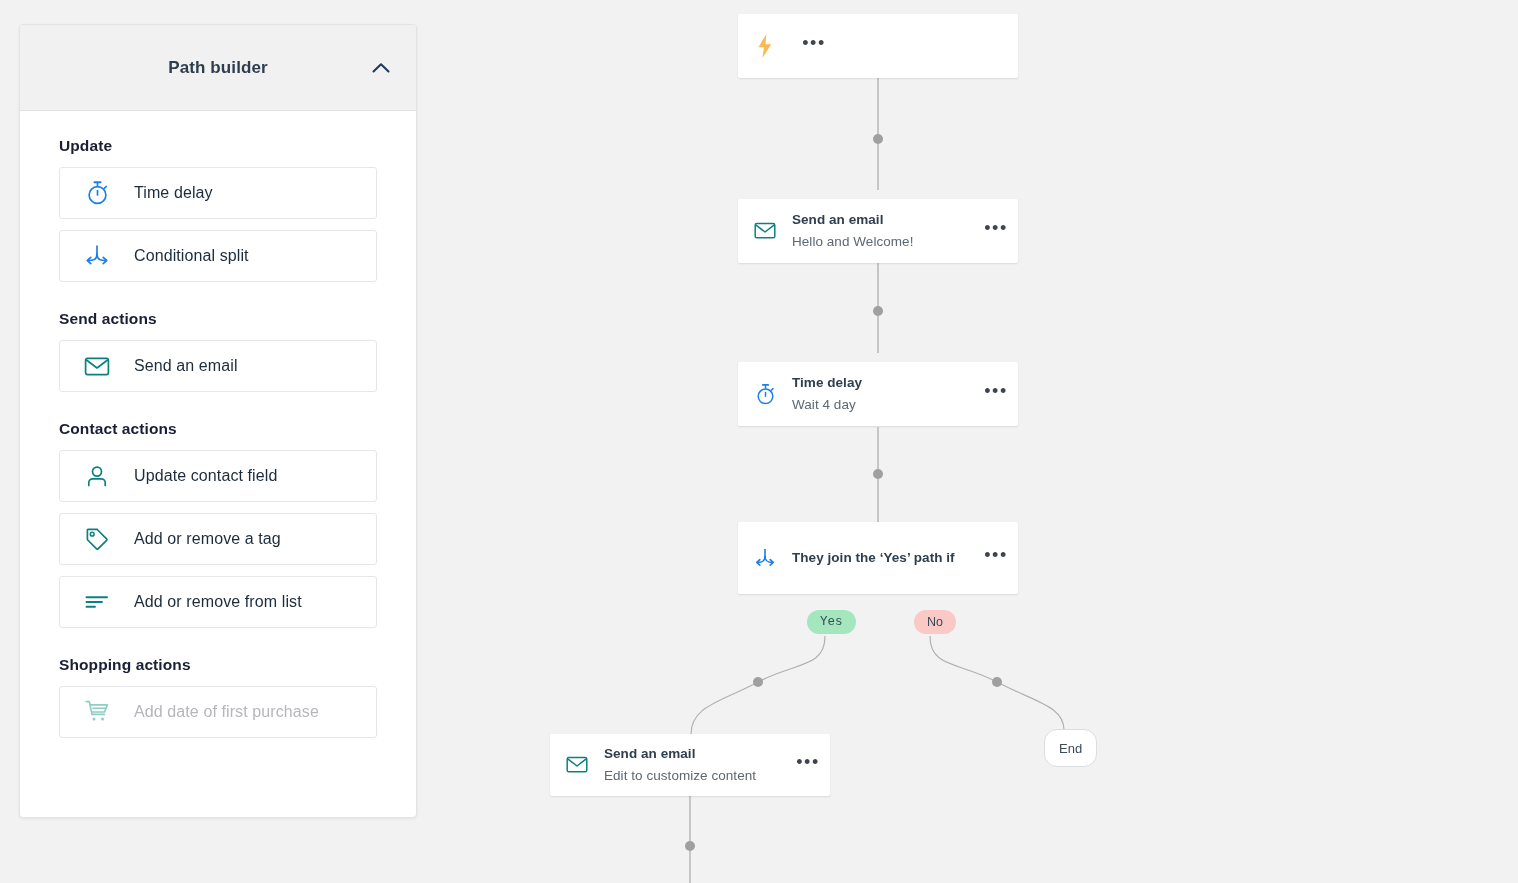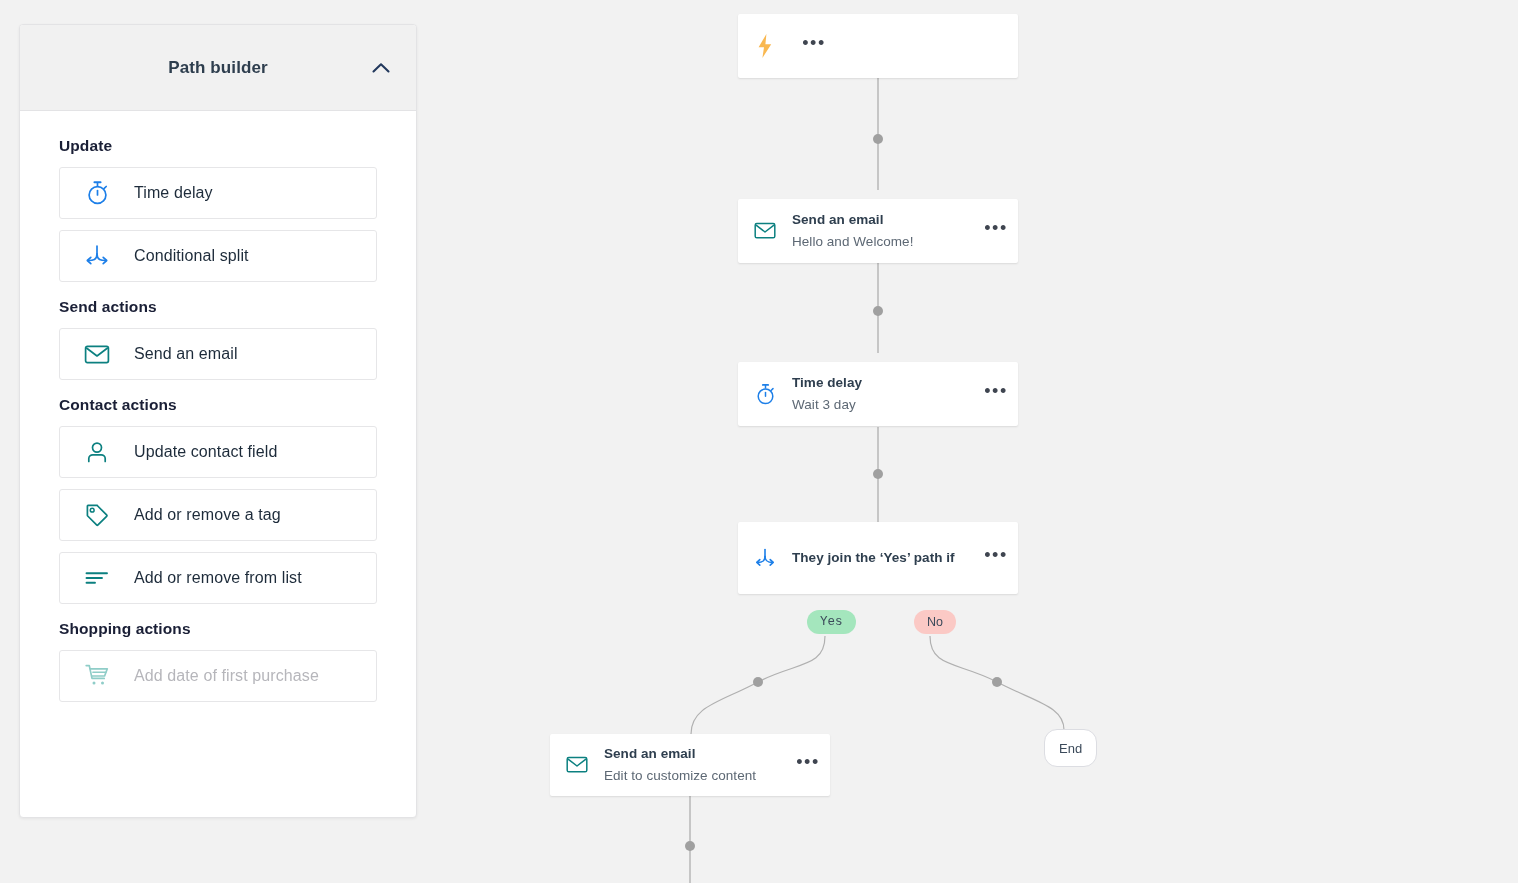--- a/index.html
+++ b/index.html
@@ -67,21 +67,21 @@
   .panel-body {
     flex: 1 1 auto;
     padding: 0 39px;
     overflow: hidden;
   }
 
   .group-title {
     font-size: 15.5px;
     font-weight: bold;
     color: #1a1f36;
-    margin-top: 16px;
+    margin-top: 28px;
     margin-bottom: 12px;
     letter-spacing: 0.1px;
   }
   .group-title.first { margin-top: 26px; }
 
   .opt-item {
     display: flex;
     align-items: center;
     height: 52px;
     border: 1px solid #e6e6e8;
@@ -357,21 +357,21 @@
         <svg width="21" height="23" viewBox="0 0 21 23" fill="none">
           <circle cx="10.5" cy="13.3" r="7.3" stroke="#1d7fe8" stroke-width="1.5"></circle>
           <path d="M10.5 13.3 V9.4" stroke="#1d7fe8" stroke-width="1.5" stroke-linecap="round"></path>
           <path d="M7.8 1.9 H13.2" stroke="#1d7fe8" stroke-width="1.7" stroke-linecap="round"></path>
           <path d="M10.5 2.0 V5.6" stroke="#1d7fe8" stroke-width="1.5"></path>
           <path d="M16.3 7.2 L18.0 5.6" stroke="#1d7fe8" stroke-width="1.5" stroke-linecap="round"></path>
         </svg>
       </div>
       <div class="node-text">
         <div class="node-title">Time delay</div>
-        <div class="node-sub">Wait 3 day</div>
+        <div class="node-sub">Wait 4 day</div>
       </div>
       <div class="node-menu">•••</div>
     </div>
 
     <div class="node" style="left:298px; top:522px; width:280px; height:72px;">
       <div class="node-icon">
         <svg width="22" height="21" viewBox="0 0 22 21" fill="none">
           <path d="M11 1.6 V8.6" stroke="#1d7fe8" stroke-width="1.6" stroke-linecap="round"></path>
           <path d="M11 8.6 C11 13.8 7.6 14.4 3.4 14.4" stroke="#1d7fe8" stroke-width="1.6" stroke-linecap="round"></path>
           <path d="M11 8.6 C11 13.8 14.4 14.4 18.6 14.4" stroke="#1d7fe8" stroke-width="1.6" stroke-linecap="round"></path>

